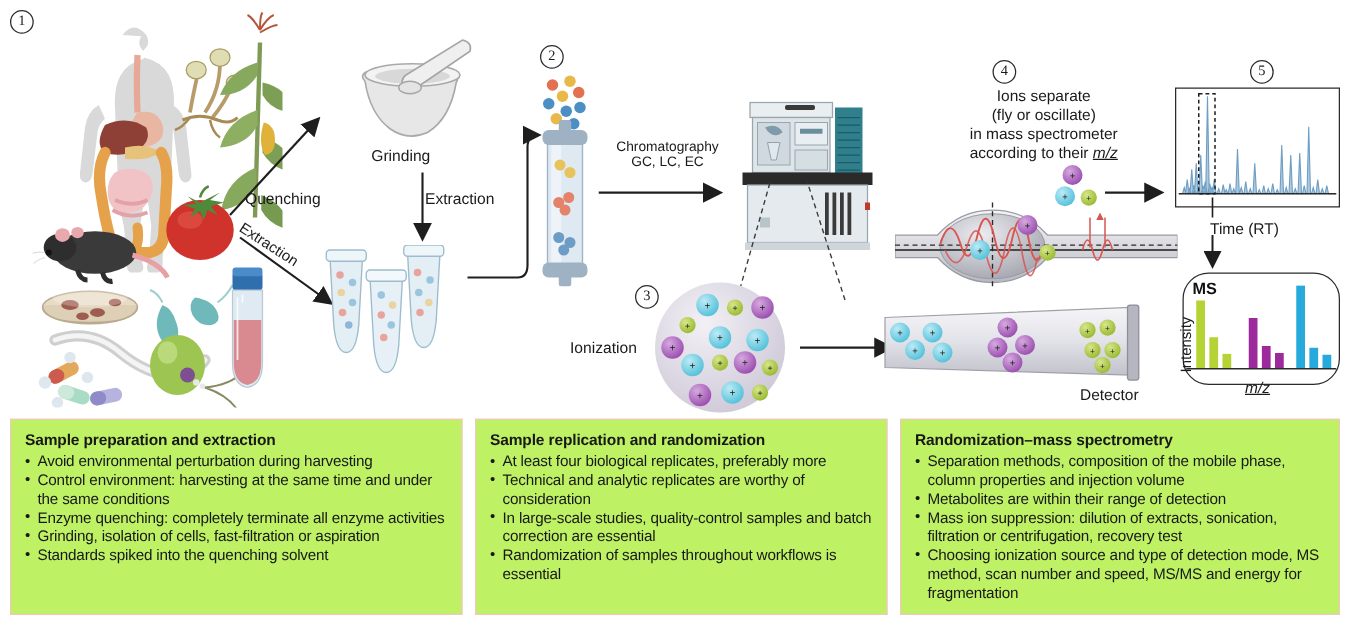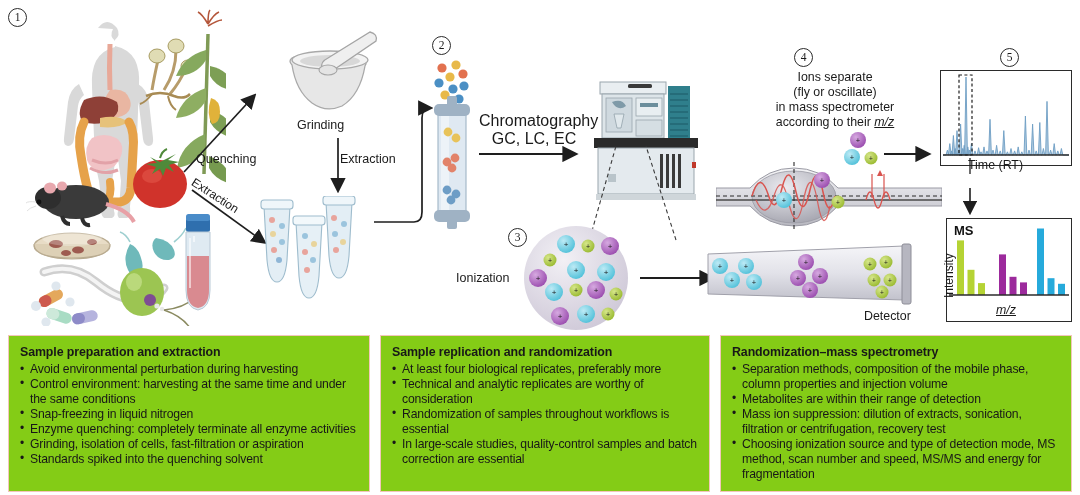--- a/index.html
+++ b/index.html
@@ -19,21 +19,21 @@
     border:1.3px solid #2b2b2b; color:#1a1a1a;
     font-size:11.5px; line-height:17px; text-align:center;
     background:#fff; font-family:"Liberation Serif", serif;
   }
   .arrowsvg { position:absolute; overflow:visible; }
 
   
   #boxes { position:absolute; left:0; top:330px; width:1080px; height:165px; }
   .infobox {
     position:absolute; top:5px; height:157px;
-    background:#84cc16; border:1px solid #f3c6ba;
+    background:#bef264; border:1px solid #f3c6ba;
     padding:9px 10px 4px 11px;
   }
   .infobox h3 {
     font-size:12.4px; font-weight:bold; color:#181818;
     margin-bottom:3px; letter-spacing:-0.1px;
   }
   .infobox ul { list-style:none; }
   .infobox li {
     position:relative; font-size:12.2px; color:#181818;
     padding-left:10px; margin-bottom:0px; line-height:1.225;
@@ -270,21 +270,21 @@
     <circle cx="18" cy="74" r="4.4" fill="#e8c35a"></circle>
       <circle cx="26" cy="80" r="4.4" fill="#e8c35a"></circle>
     <circle cx="17" cy="104" r="4.4" fill="#e2836a"></circle>
       <circle cx="25" cy="100" r="4.4" fill="#e2836a"></circle>
     <circle cx="22" cy="110" r="4.4" fill="#e2836a"></circle>
     <circle cx="17" cy="132" r="4.4" fill="#6d9dc6"></circle>
       <circle cx="26" cy="136" r="4.4" fill="#6d9dc6"></circle>
     <circle cx="21" cy="142" r="4.4" fill="#6d9dc6"></circle>
   </svg>
 
-  <div class="lbl" style="left:479px; top:112px; font-size:16px; text-align:center; width:110px;">
+  <div class="lbl" style="left:479px; top:112px; font-size:11px; text-align:center; width:110px;">
     <span>Chromatography</span><br>
     <span>GC, LC, EC</span>
   </div>
   <svg class="arrowsvg" style="left:479px; top:148px;" width="110" height="14" viewBox="0 0 110 14">
     <path d="M0 6 L96 6" stroke="#1e1e1e" stroke-width="1.8" fill="none" marker-end="url(#ah)"></path>
   </svg>
 
 
   <svg class="abs" style="left:586px; top:76px;" width="120" height="130" viewBox="0 0 120 130">
     <rect x="14" y="6" width="66" height="12" fill="#e9eef1" stroke="#9aa6ad" stroke-width="1"></rect>
@@ -546,28 +546,28 @@
 
   <div class="panel" style="left:940px; top:70px; width:132px; height:96px;">
     <svg width="130" height="94" viewBox="0 0 130 94" style="display:block;">
       <g id="chromPeaks">
           <path d="M2 84 L5.0 84.0 L6.4 79.1 L7.8 84.0 L7.4 84.0 L8.8 72.6 L10.2 84.0 L9.2 84.0 L10.6 79.9 L12.0 84.0 L11.0 84.0 L12.4 64.5 L13.8 84.0 L12.8 84.0 L14.2 77.5 L15.6 84.0 L14.6 84.0 L16.0 59.6 L17.4 84.0 L16.4 84.0 L17.8 79.1 L19.2 84.0 L18.2 84.0 L19.6 53.1 L21.0 84.0 L20.0 84.0 L21.4 77.5 L22.8 84.0 L21.8 84.0 L23.2 74.3 L24.6 84.0 L23.6 84.0 L25.0 6.0 L26.4 84.0 L25.4 84.0 L26.8 75.9 L28.2 84.0 L27.2 84.0 L28.6 79.1 L30.0 84.0 L29.0 84.0 L30.4 72.6 L31.8 84.0 L32.6 84.0 L34.0 79.9 L35.4 84.0 L36.2 84.0 L37.6 76.7 L39.0 84.0 L38.6 84.0 L40.0 80.8 L41.4 84.0 L41.6 84.0 L43.0 75.9 L44.4 84.0 L44.6 84.0 L46.0 79.9 L47.4 84.0 L47.6 84.0 L49.0 48.3 L50.4 84.0 L50.6 84.0 L52.0 79.1 L53.4 84.0 L54.2 84.0 L55.6 74.3 L57.0 84.0 L57.8 84.0 L59.2 79.9 L60.6 84.0 L61.4 84.0 L62.8 59.6 L64.2 84.0 L65.0 84.0 L66.4 80.8 L67.8 84.0 L68.6 84.0 L70.0 77.5 L71.4 84.0 L72.2 84.0 L73.6 79.9 L75.0 84.0 L75.8 84.0 L77.2 75.9 L78.6 84.0 L79.4 84.0 L80.8 80.8 L82.2 84.0 L83.0 84.0 L84.4 45.0 L85.8 84.0 L86.6 84.0 L88.0 79.1 L89.4 84.0 L90.2 84.0 L91.6 53.1 L93.0 84.0 L93.8 84.0 L95.2 79.9 L96.6 84.0 L97.4 84.0 L98.8 51.5 L100.2 84.0 L101.0 84.0 L102.4 77.5 L103.8 84.0 L104.6 84.0 L106.0 30.4 L107.4 84.0 L108.2 84.0 L109.6 79.1 L111.0 84.0 L111.8 84.0 L113.2 72.6 L114.6 84.0 L115.4 84.0 L116.8 79.9 L118.2 84.0 L119.0 84.0 L120.4 77.5 L121.8 84.0 L128 84" fill="#6e9ec4" fill-opacity="0.55" stroke="#6e9ec4" stroke-width="0.9"></path>
         </g>
       <path d="M2 84 L128 84" stroke="#2b2b2b" stroke-width="1.3"></path>
       <rect id="chromHighlight" x="18.0" y="4" width="13" height="80" fill="none" stroke="#1e1e1e" stroke-width="1.2" stroke-dasharray="3 2.4"></rect>
     </svg>
   </div>
-  <div class="axisLabel" style="left:968px; top:158px; font-size:12.4px;">Time (RT)</div>
+  <div class="axisLabel" style="left:968px; top:176px; font-size:12.4px;">Time (RT)</div>
 
   <svg class="arrowsvg" style="left:962px; top:158px;" width="18" height="62" viewBox="0 0 18 62">
     <path d="M8 0 L8 16" stroke="#1e1e1e" stroke-width="1.3" fill="none"></path>
     <path d="M8 30 L8 54" stroke="#1e1e1e" stroke-width="1.6" fill="none" marker-end="url(#ah)"></path>
   </svg>
 
-  <div class="panel" style="left:946px; top:218px; width:126px; height:104px;">
+  <div class="panel" style="left:946px; top:218px; width:126px; height:90px;border-radius:21px;">
     <svg width="124" height="84" viewBox="0 0 124 84" style="display:block;">
       <g id="msBars">
           <rect x="10" y="21.4" width="7" height="54.6" fill="#b5d334"></rect>
           <rect x="20.5" y="50.8" width="7" height="25.2" fill="#b5d334"></rect>
           <rect x="31" y="64.1" width="7" height="11.9" fill="#b5d334"></rect>
           <rect x="52" y="35.4" width="7" height="40.6" fill="#9c2a9c"></rect>
           <rect x="62.5" y="57.8" width="7" height="18.2" fill="#9c2a9c"></rect>
           <rect x="73" y="63.4" width="7" height="12.6" fill="#9c2a9c"></rect>
           <rect x="90" y="9.5" width="7" height="66.5" fill="#26aadb"></rect>
           <rect x="100.5" y="59.2" width="7" height="16.8" fill="#26aadb"></rect>
@@ -579,33 +579,32 @@
   </div>
   <div class="axisLabel rot" style="left:942px; top:298px; font-size:12px;">Intensity</div>
   <div class="axisLabel ital" style="left:996px; top:303px; font-size:12.4px;">m/z</div>
 
   <div id="boxes">
     <div class="infobox" style="left:8px; width:362px;">
       <h3>Sample preparation and extraction</h3>
       <ul>
           <li>Avoid environmental perturbation during harvesting</li>
           <li>Control environment: harvesting at the same time and under the same conditions</li>
-          <li>Snap-freezing in liquid nitrogen</li>
           <li>Enzyme quenching: completely terminate all enzyme activities</li>
           <li>Grinding, isolation of cells, fast-filtration or aspiration</li>
           <li>Standards spiked into the quenching solvent</li>
         </ul>
     </div>
     <div class="infobox" style="left:380px; width:330px;">
       <h3>Sample replication and randomization</h3>
       <ul>
           <li>At least four biological replicates, preferably more</li>
           <li>Technical and analytic replicates are worthy of consideration</li>
+          <li>In large-scale studies, quality-control samples and batch correction are essential</li>
           <li>Randomization of samples throughout workflows is essential</li>
-          <li>In large-scale studies, quality-control samples and batch correction are essential</li>
         </ul>
     </div>
     <div class="infobox" style="left:720px; width:352px;">
       <h3>Randomization–mass spectrometry</h3>
       <ul>
           <li>Separation methods, composition of the mobile phase, column properties and injection volume</li>
           <li>Metabolites are within their range of detection</li>
           <li>Mass ion suppression: dilution of extracts, sonication, filtration or centrifugation, recovery test</li>
           <li>Choosing ionization source and type of detection mode, MS method, scan number and speed, MS/MS and energy for fragmentation</li>
         </ul>

